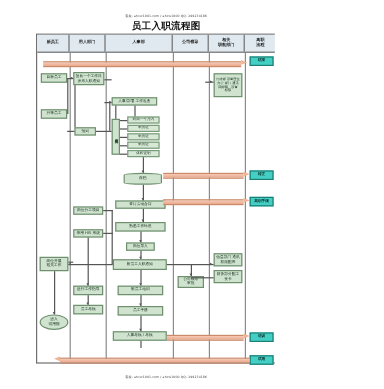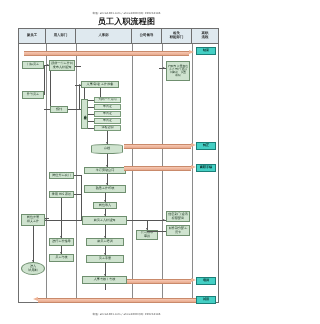--- a/index.html
+++ b/index.html
@@ -3,21 +3,21 @@
 <meta charset="utf-8">
 <style>
   html,body{margin:0;padding:0;}
   body{
     width:229px;height:324px;
     background:#ffffff;
     font-family:"DejaVu Sans","Liberation Sans",sans-serif;
     overflow:hidden;
     position:relative;
   }
-  #sheet{position:absolute;left:4px;top:0;width:229px;height:324px;padding-left:16px;}
+  #sheet{position:absolute;left:16px;top:0;width:229px;height:324px;padding-left:16px;}
 
   .meta{
     position:absolute;left:0;right:0;text-align:center;
     font-size:2.6px;color:#4a4a4a;letter-spacing:.1px;white-space:nowrap;
   }
   .meta-top{top:11px;}
   .meta-bot{top:312px;}
 
   .doc-title{
     position:absolute;left:0;right:0;top:16px;text-align:center;

